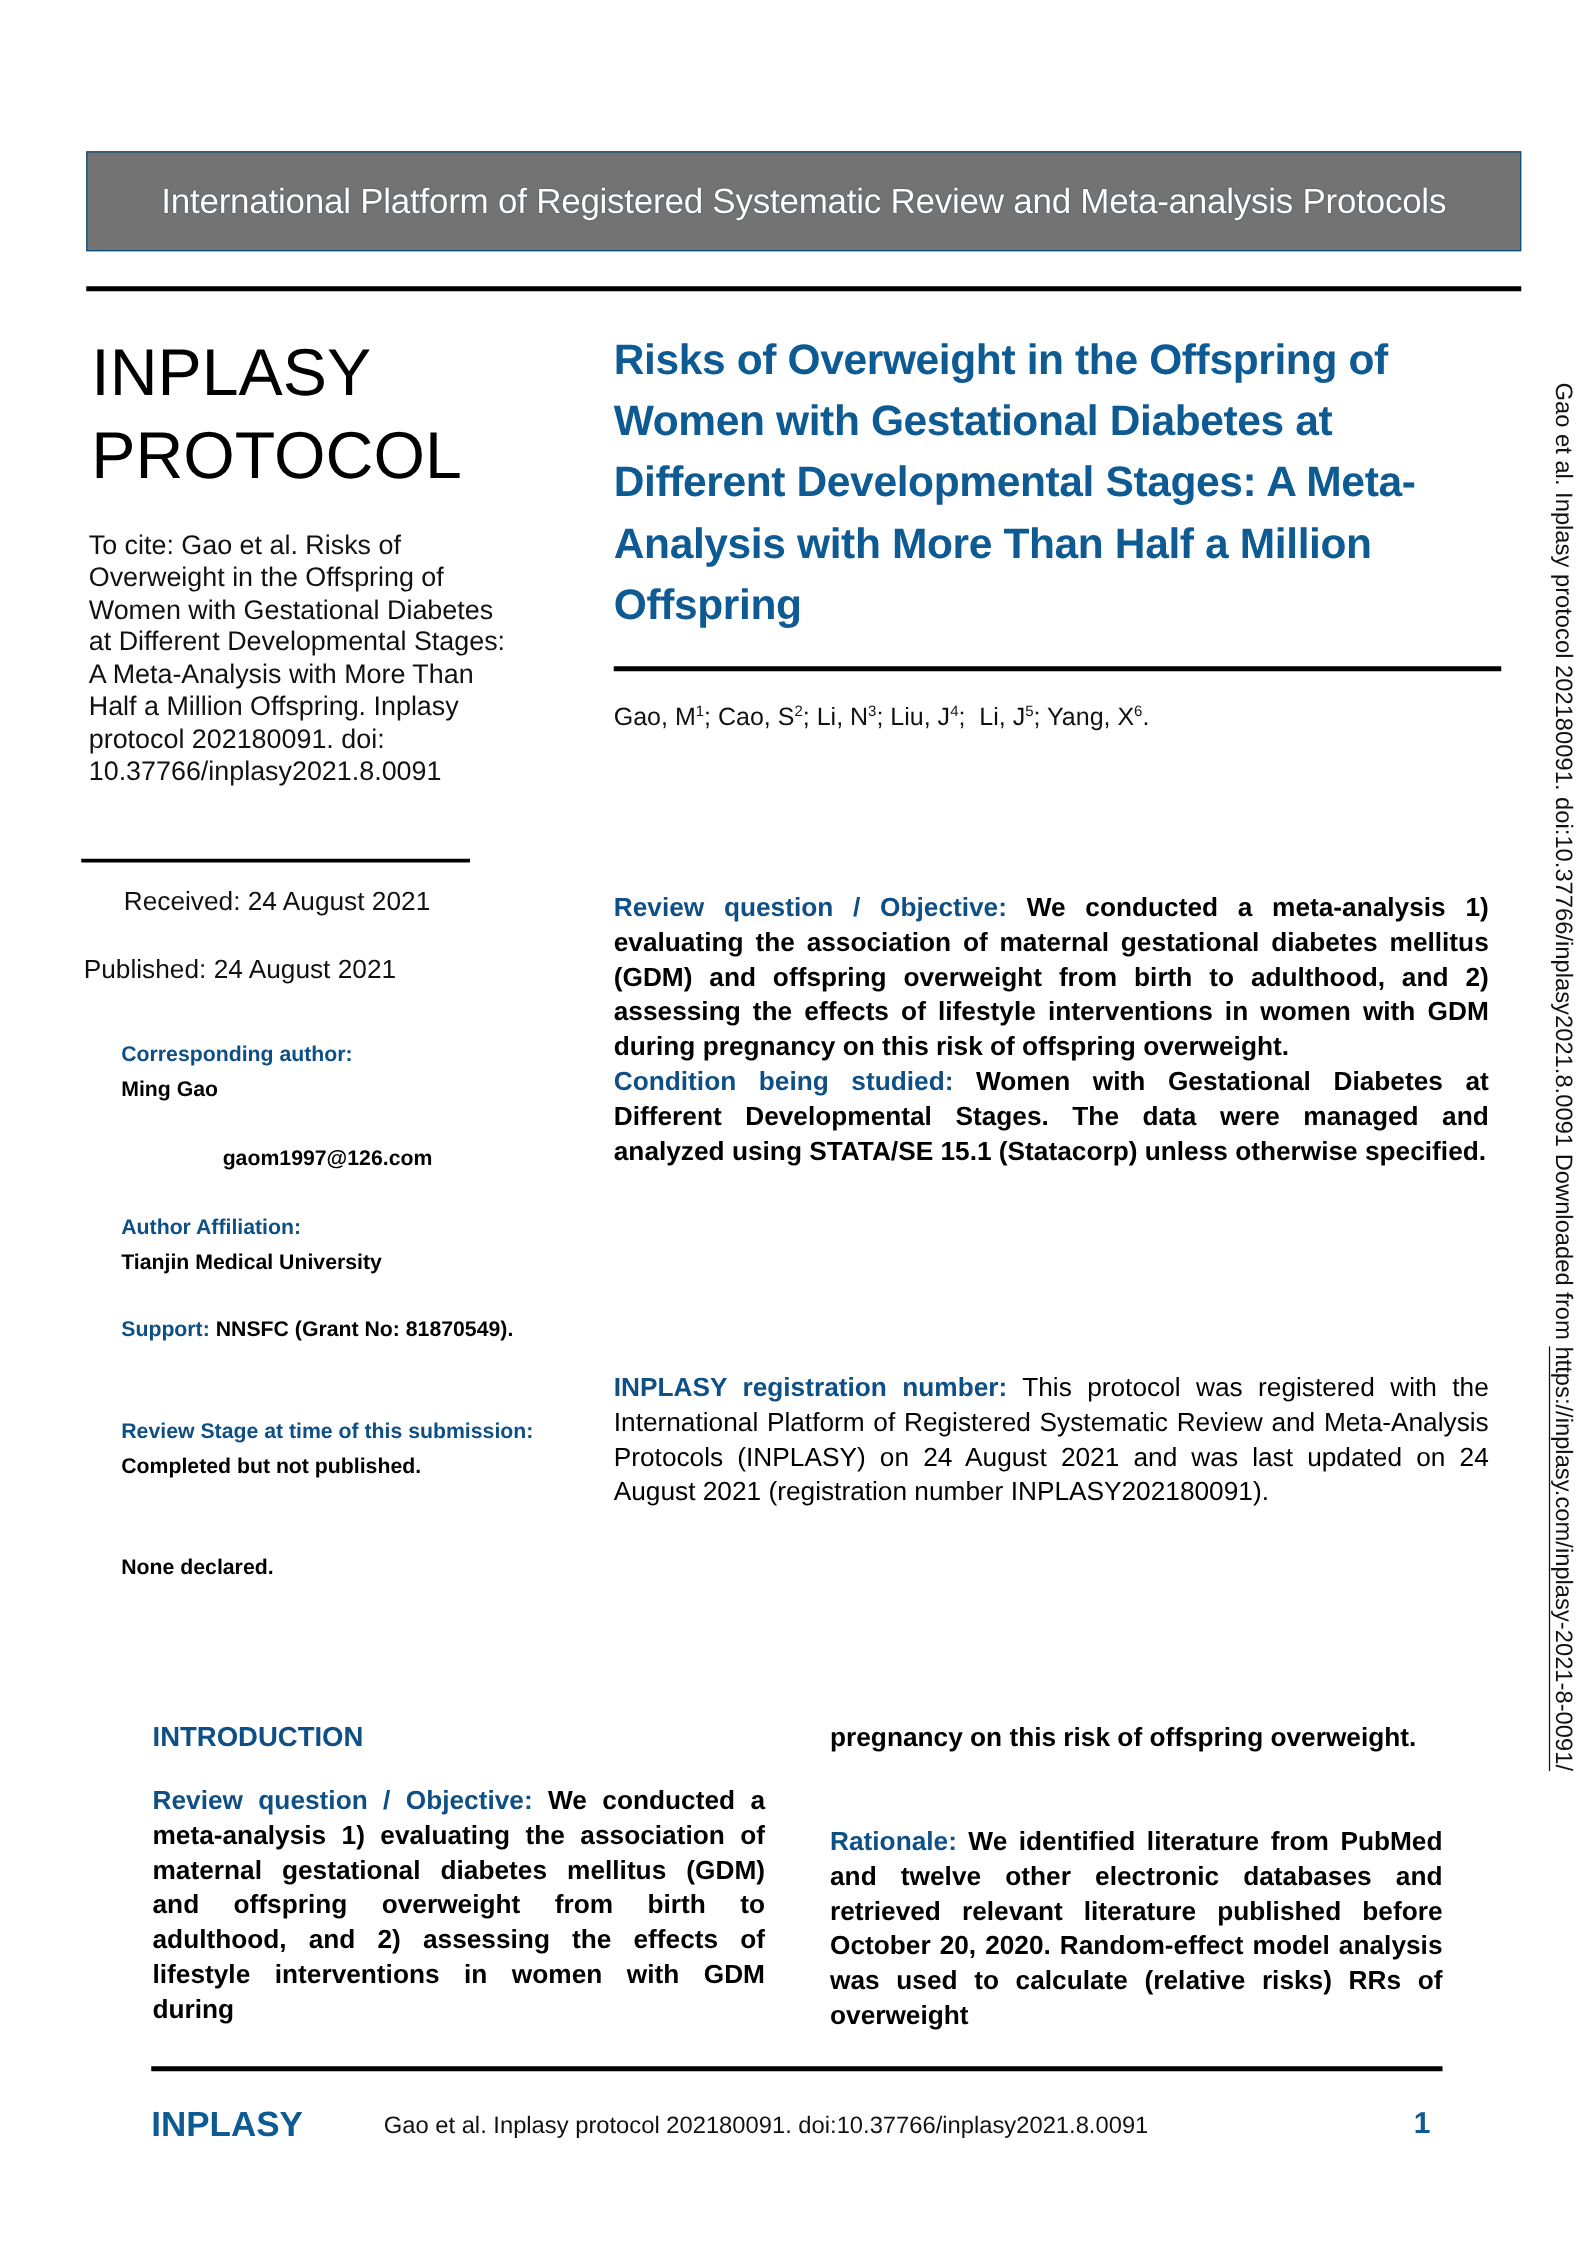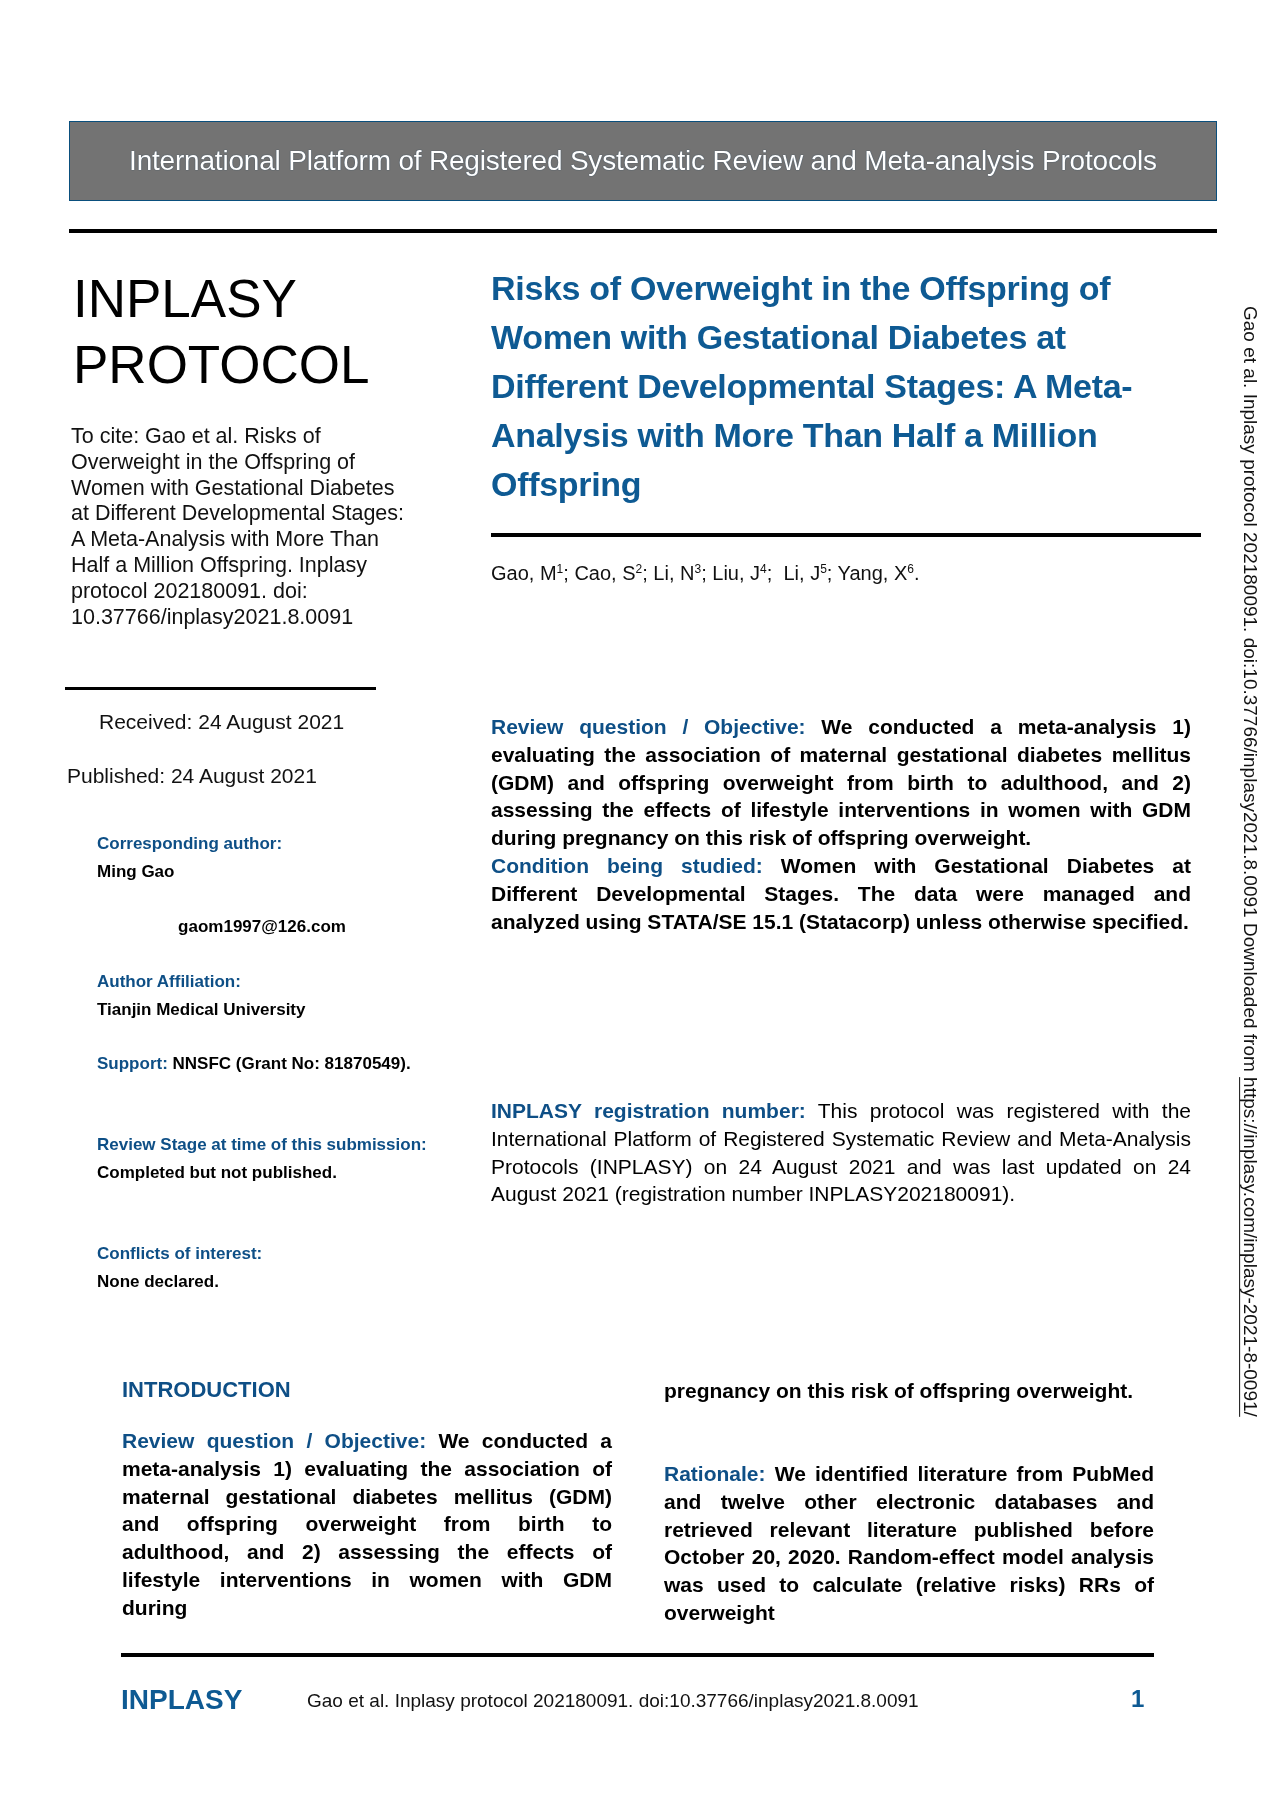--- a/index.html
+++ b/index.html
@@ -77,21 +77,20 @@
 </div>
 <div class="abs blk" style="top:1050px; width:330px;">
   <span class="lbl">Support:</span>
   <span>NNSFC (Grant No: 81870549).</span>
 </div>
 <div class="abs blk" style="top:1131px; width:330px;">
   <span class="lbl">Review Stage at time of this submission:</span>
   <span>Completed but not published.</span>
 </div>
 <div class="abs blk" style="top:1240px;">
-  <div class="lbl">Conflicts of interest:</div>
   <div>None declared.</div>
 </div>
 
 <div class="abs title">Risks of Overweight in the Offspring of Women with Gestational Diabetes at Different Developmental Stages: A Meta-Analysis with More Than Half a Million Offspring</div>
 
 <div class="abs rule" style="left:491px; top:533px; width:710px;"></div>
 
 <div class="abs authors">
   <span><span>Gao, M</span><sup>1</sup><span>; </span></span><span><span>Cao, S</span><sup>2</sup><span>; </span></span><span><span>Li, N</span><sup>3</sup><span>; </span></span><span><span>Liu, J</span><sup>4</sup><span style="white-space:pre">;  </span></span><span><span>Li, J</span><sup>5</sup><span>; </span></span><span><span>Yang, X</span><sup>6</sup><span>.</span></span>
 </div>

